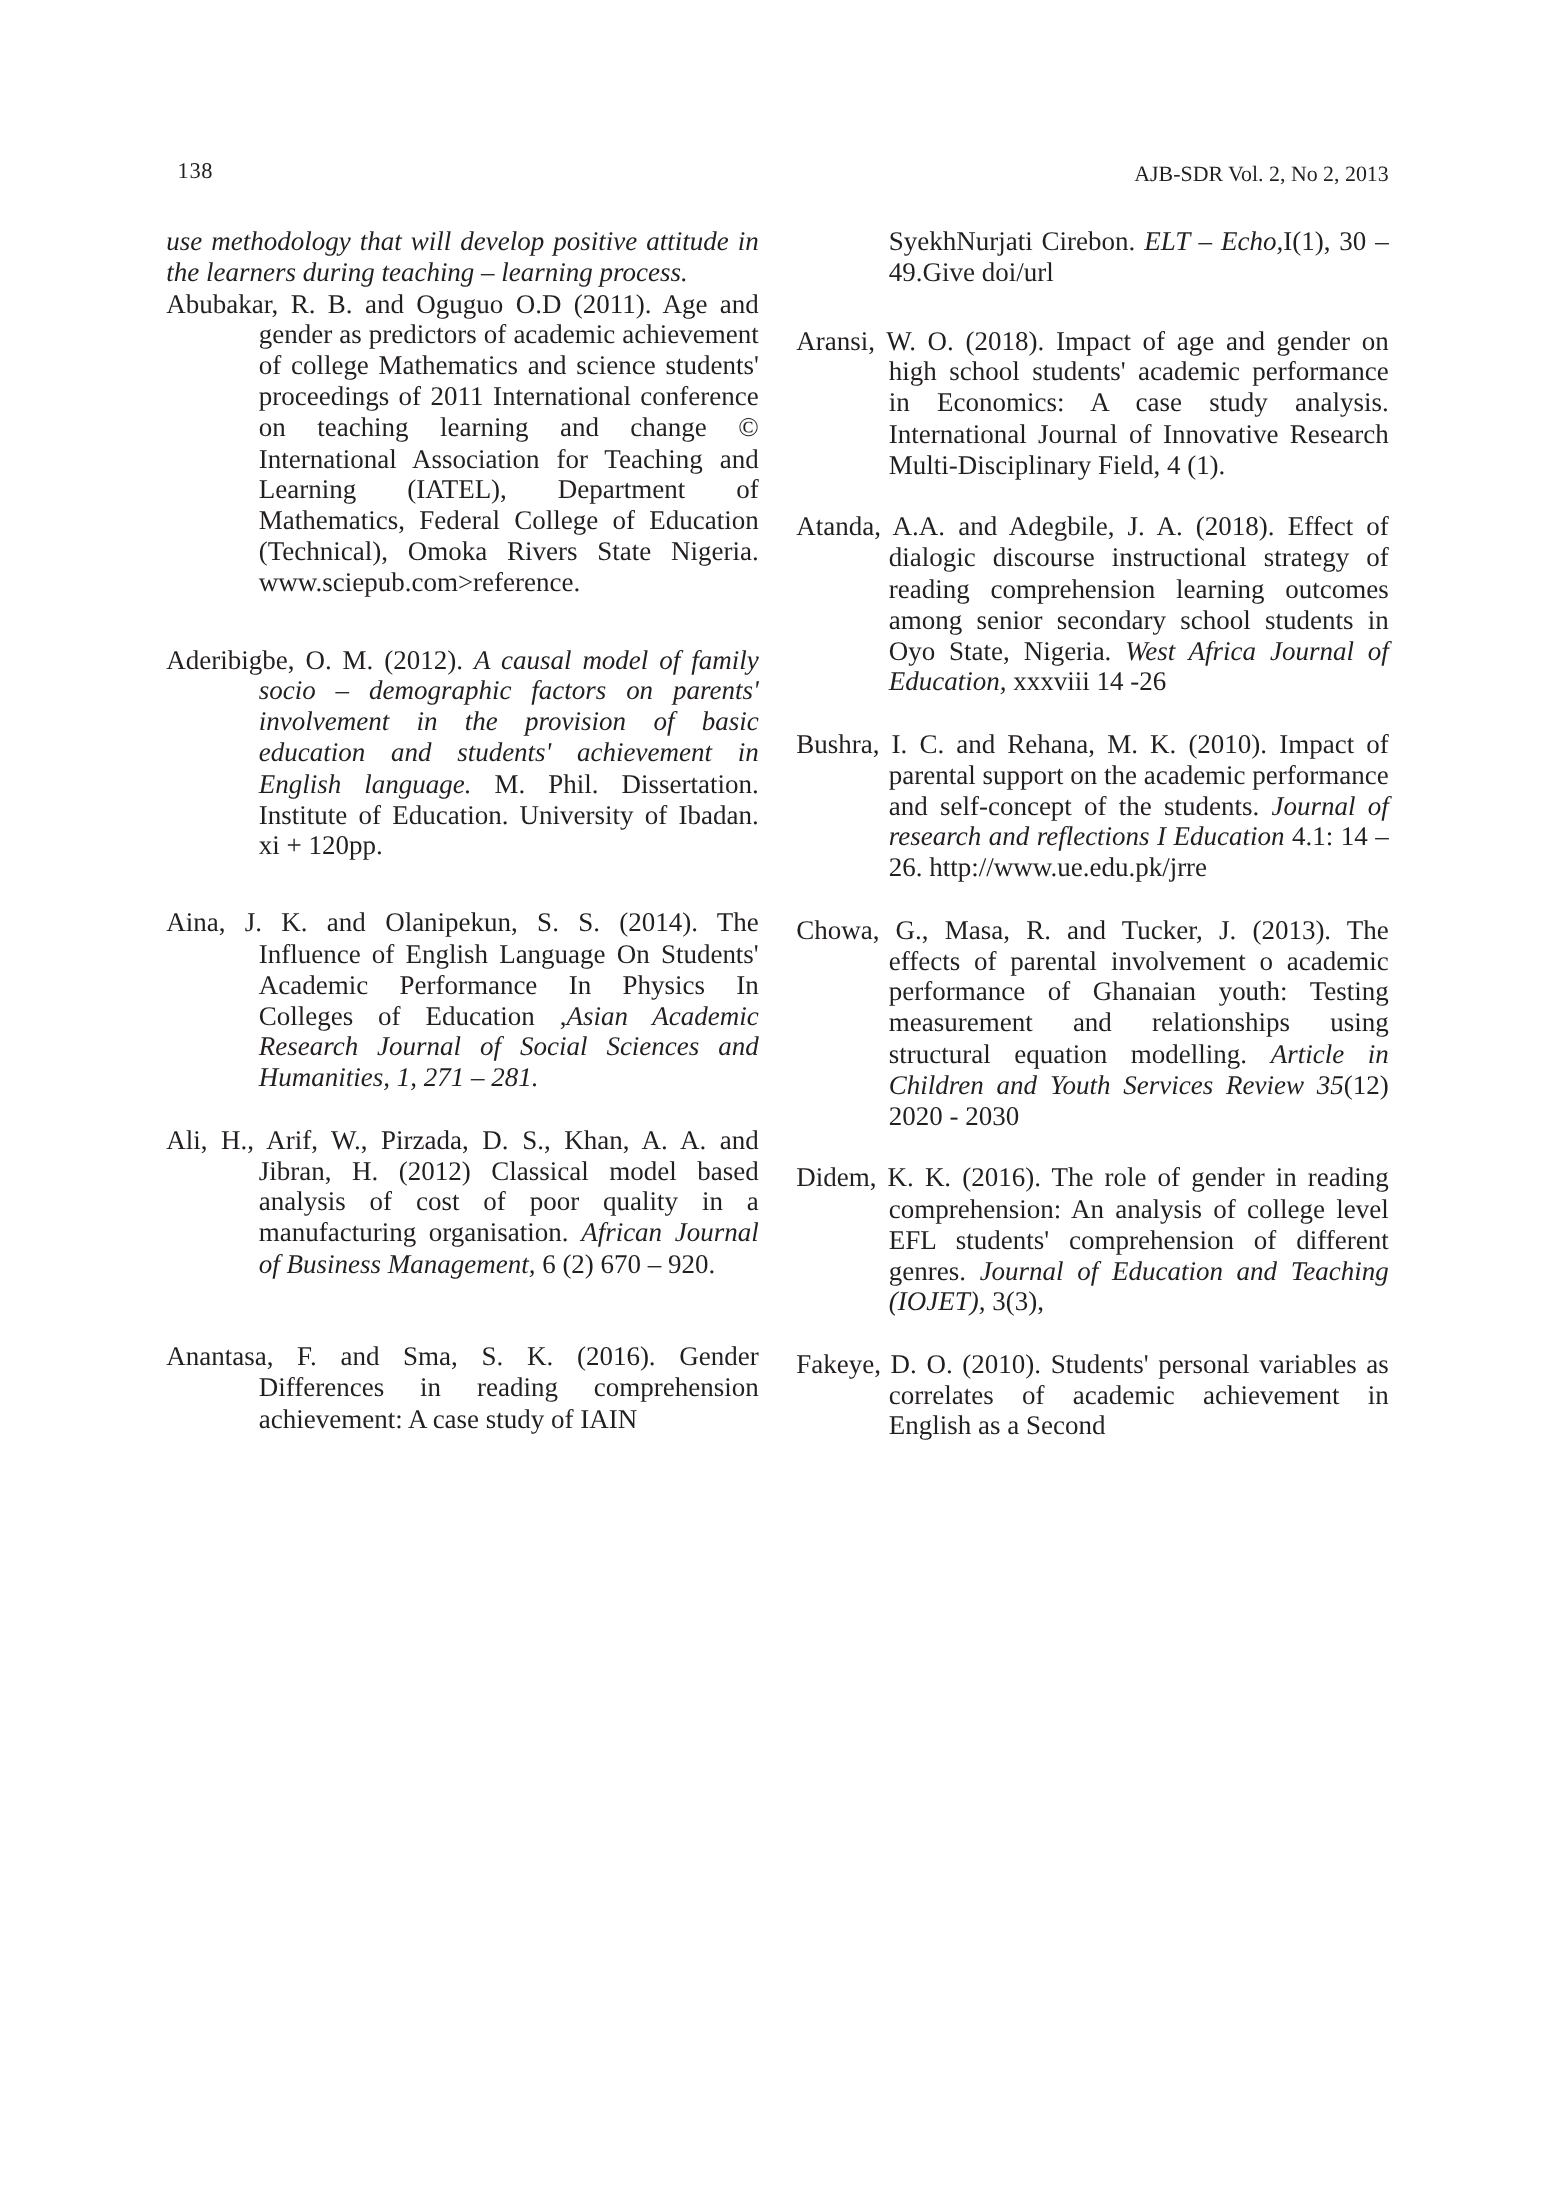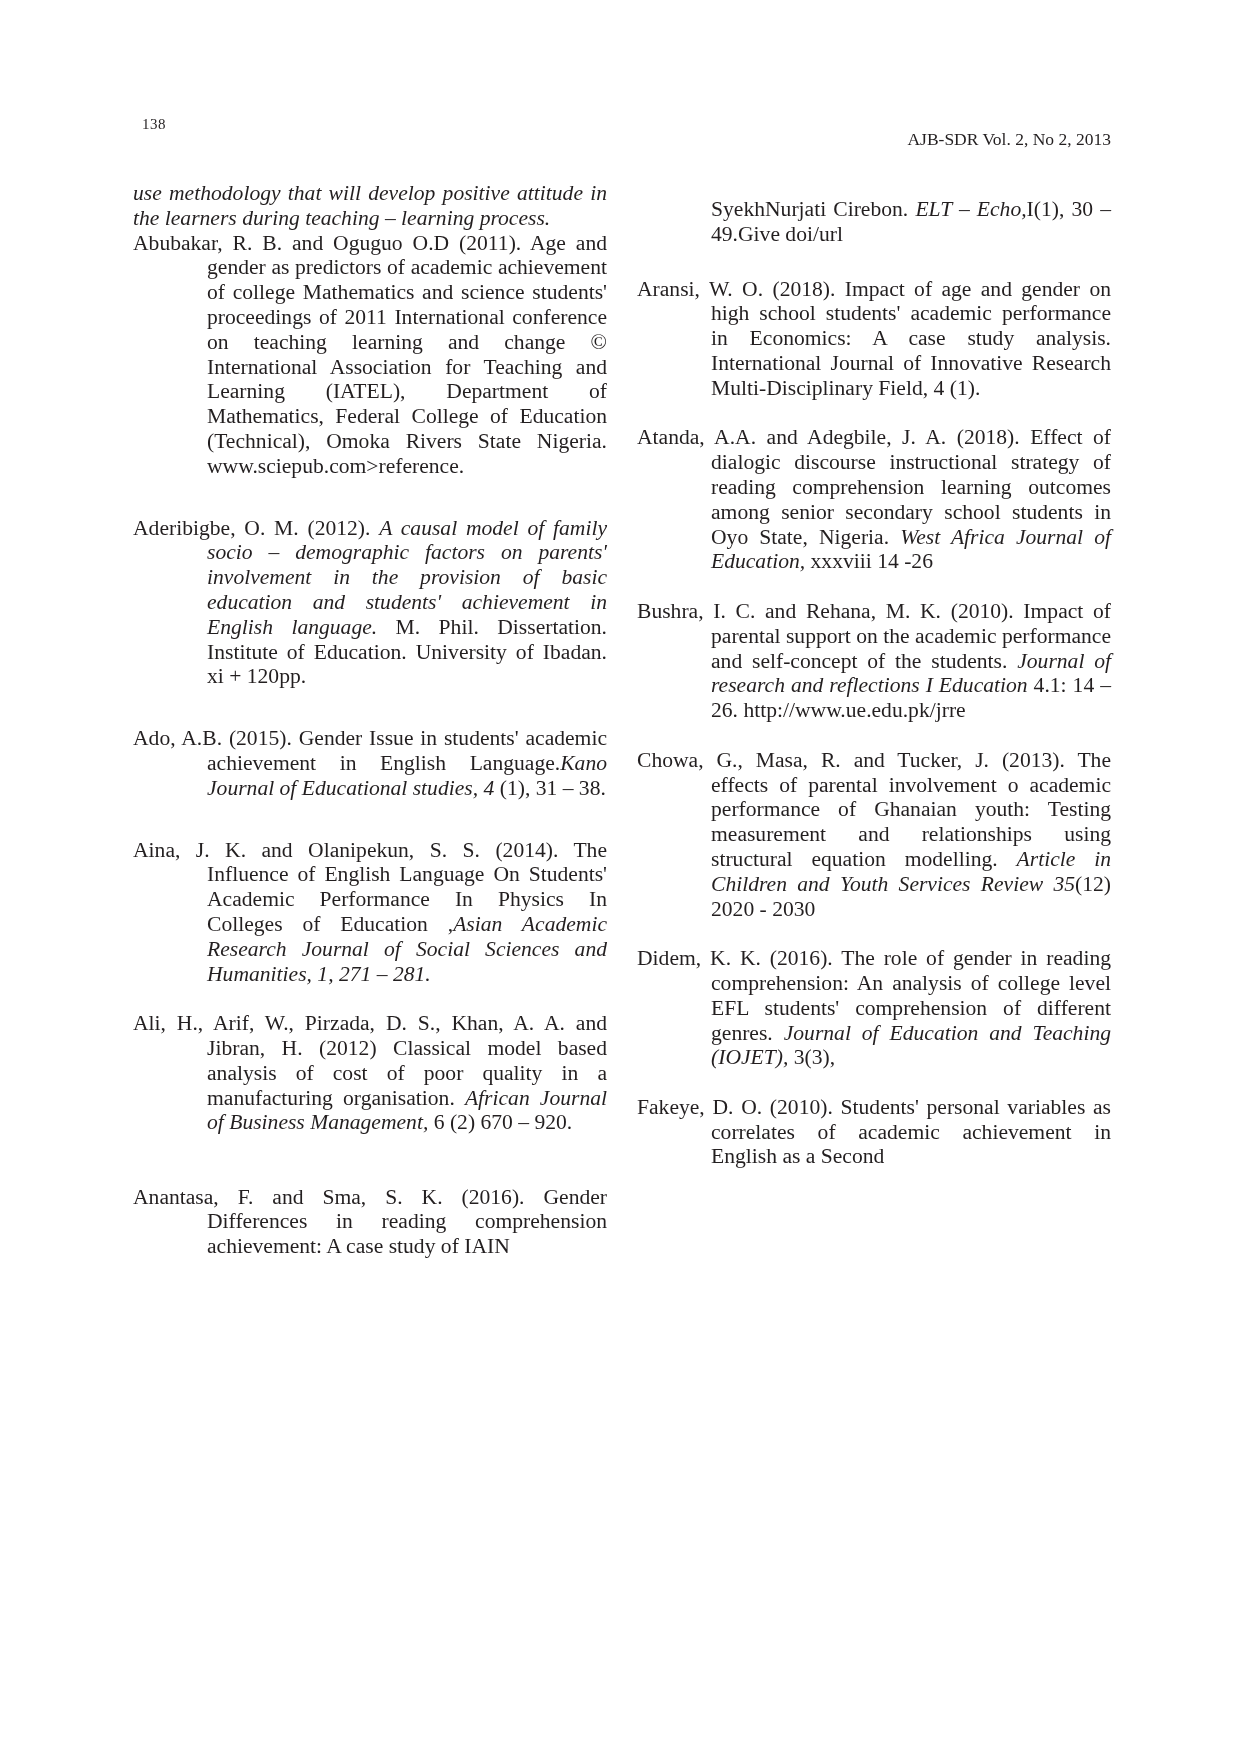--- a/index.html
+++ b/index.html
@@ -2,33 +2,33 @@
 <html><head>
 <meta charset="utf-8">
 <style>
   html, body { margin: 0; padding: 0; background: #ffffff; }
   body {
     width: 1241px; height: 1754px; position: relative; overflow: hidden;
     font-family: "Liberation Serif", "DejaVu Serif", serif;
     color: #231f20;
   }
   .page-number {
-    position: absolute; left: 142px; top: 116px;
-    font-size: 15px; letter-spacing: 0.5px;
+    position: absolute; left: 142px; top: 126px;
+    font-size: 18px; letter-spacing: 0.5px;
   }
   .running-head {
     position: absolute; right: 130px; top: 129px;
     font-size: 17.5px;
   }
   .col {
     position: absolute; top: 181px; width: 474px;
     font-size: 21.6px; line-height: 24.8px;
   }
   .col-left { left: 133px; }
-  .col-right { left: 637px; margin-top: 16px; }
+  .col-right { left: 637px; }
   p { margin: 0; }
   .para { text-align: justify; text-align-last: left; font-style: italic; }
   .heading { font-weight: bold; margin-top: 24.8px; }
   .ref {
     text-align: justify; text-align-last: left;
     padding-left: 74px; text-indent: -74px;
   }
   .col-right .ref { padding-left: 74px; text-indent: -74px; }
   .ref + .ref { margin-top: 24.8px; }
   .ref.gap2 { margin-top: 49.6px !important; }
@@ -43,21 +43,20 @@
 <div class="page-number">138</div>
 <div class="running-head">AJB-SDR Vol. 2, No 2, 2013</div>
 
 <div class="col col-left">
   <p class="para">use methodology that will develop positive attitude in the learners during teaching – learning process.</p>
 
   <p class="ref" style="margin-top:0"><span>Abubakar, R. B. and Oguguo O.D (2011). Age and gender as predictors of academic achievement of college Mathematics and science students' proceedings of 2011 International conference on teaching learning and change © International Association for Teaching and Learning (IATEL), Department of Mathematics, Federal College of Education (Technical), Omoka Rivers State Nigeria. www.sciepub.com&gt;reference.</span></p>
 
   <p class="ref gap-lg"><span>Aderibigbe, O. M. (2012). </span><i>A causal model of family socio – demographic factors on parents' involvement in the provision of basic education and students' achievement in English language.</i><span> M. Phil. Dissertation. Institute of Education. University of Ibadan. xi + 120pp.</span></p>
 
-  <p class="ref gap-lg"><span>Ado, A.B. (2015). Gender Issue in students' academic achievement in English Language.</span><i>Kano Journal of Educational studies, 4</i><span> (1), 31 – 38.</span></p>
 
   <p class="ref gap-lg"><span>Aina, J. K. and Olanipekun, S. S.  (2014). The Influence of English Language On Students'  Academic Performance In Physics In Colleges of  Education ,</span><i>Asian Academic Research Journal of Social Sciences and Humanities, 1, 271 – 281.</i></p>
 
   <p class="ref"><span>Ali, H., Arif, W., Pirzada, D. S., Khan, A. A. and Jibran, H. (2012) Classical model based analysis of cost of poor quality in a manufacturing organisation. </span><i>African Journal of Business Management,</i><span> 6 (2) 670 – 920.</span></p>
 
   <p class="ref gap2"><span>Anantasa, F. and Sma, S. K. (2016). Gender Differences in reading comprehension achievement: A case study of IAIN</span></p>
 </div>
 
 <div class="col col-right">
   <p class="cont"><span>SyekhNurjati Cirebon. </span><i>ELT – Echo,</i><span>I(1), 30 – 49.Give doi/url</span></p>

